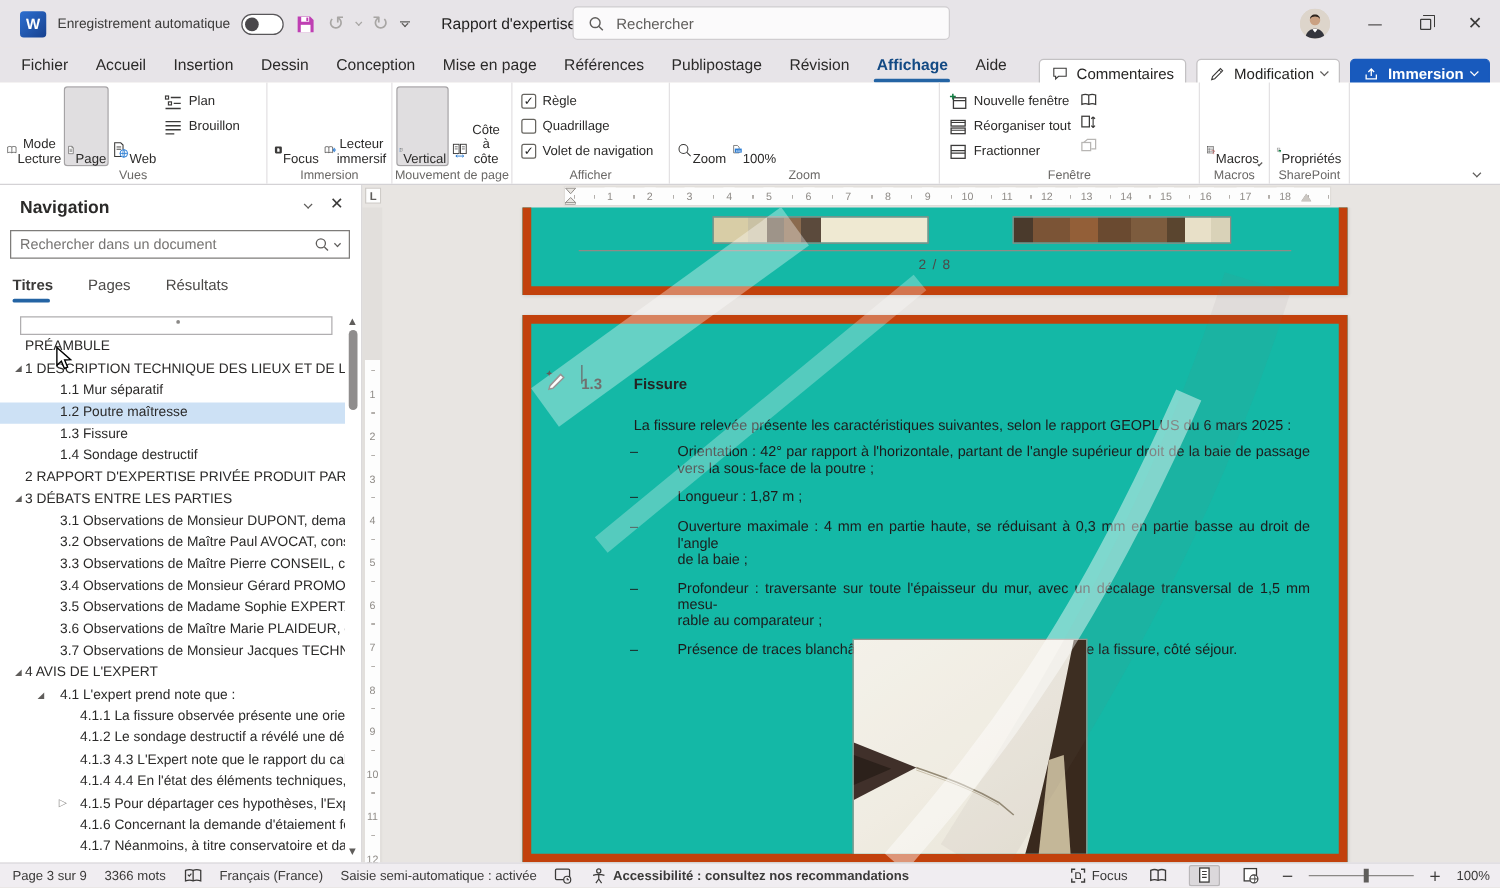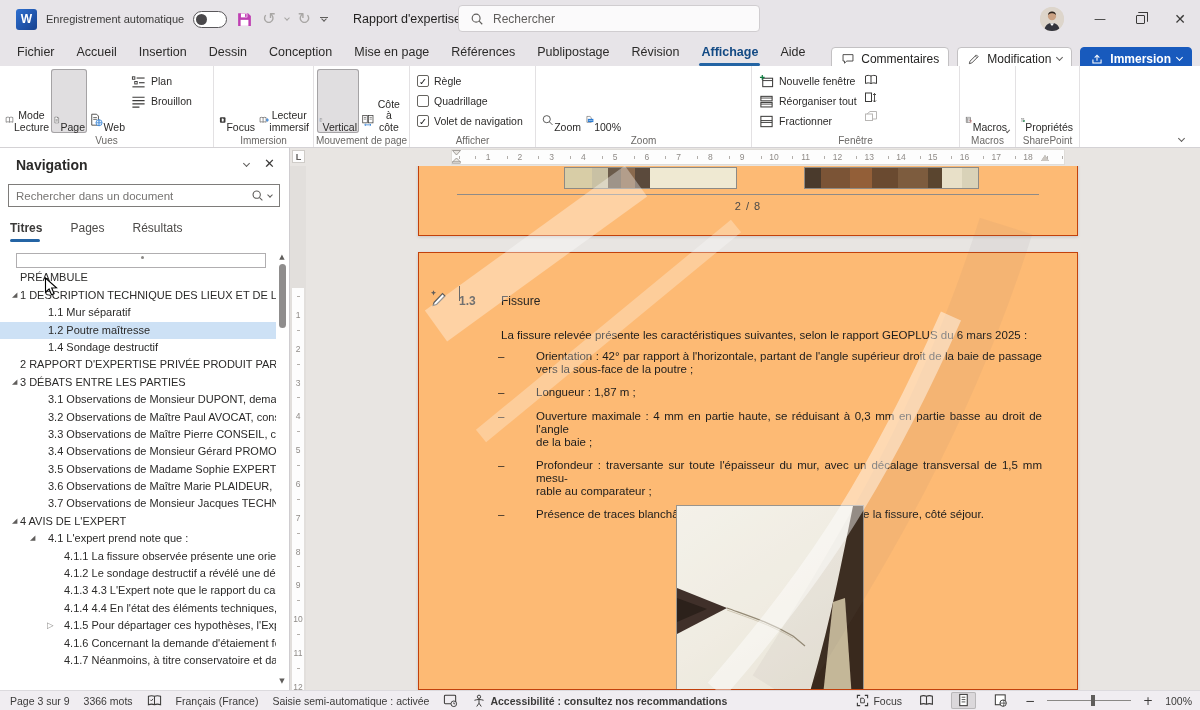--- a/index.html
+++ b/index.html
@@ -78,31 +78,31 @@
 .hband{position:absolute;left:162px;top:2px;width:612px;height:14px;background:#fdfdfd;box-shadow:0 0 0 1px #e0ddd9;background-image:repeating-linear-gradient(90deg,#b3afab 0 1px,transparent 1px 15.88px);background-size:100% 3px;background-position:7px 6px;background-repeat:no-repeat}
 .hnum{position:absolute;top:0;height:14px;line-height:14px;font-size:8.5px;color:#8f8b87;transform:translateX(-50%);background:#fdfdfd;padding:0 2px}
 .ind-left{position:absolute;left:0px;top:0;width:9px;height:14px}
 .ind-right{position:absolute;left:589px;top:5px;width:0;height:0;border-left:4px solid transparent;border-right:4px solid transparent;border-bottom:6px solid #cbc7c2;filter:drop-shadow(0 0 0.5px #8f8b87)}
 .corner-L{position:absolute;left:2px;top:2px;width:13px;height:13px;background:#fdfdfd;border:1px solid #cfccc8;font-size:9px;color:#5f5d5b;display:flex;align-items:center;justify-content:center;font-weight:700}
 .vruler{position:absolute;left:290px;top:166px;width:16px;bottom:20px;background:#e2dfdc}
 .vband{position:absolute;left:2px;top:122px;width:12px;bottom:0;background:#fdfdfd;background-image:repeating-linear-gradient(180deg,#b3afab 0 1px,transparent 1px 16.9px);background-size:3px 100%;background-position:center 8px;background-repeat:no-repeat}
 .vnum{position:absolute;left:0;width:12px;text-align:center;font-size:8.5px;color:#8f8b87;transform:translateY(-50%);background:#fdfdfd}
 
 .canvas{position:absolute;left:306px;top:166px;right:0;bottom:20px;background:#e8e5e2;overflow:hidden}
-.page{position:absolute;left:112px;width:660px;background:#fdba74;border:1px solid #c2410c;box-shadow:0 1px 3px rgba(0,0,0,.14)}
+.page{position:absolute;left:112px;width:660px;background:#14b8a6;border:7px solid #c2410c;box-shadow:0 1px 3px rgba(0,0,0,.14)}
 .page2{top:-40px;height:110px}
 .page3{top:86px;height:438px;overflow:hidden}
 .strip{position:absolute;top:40px;height:22px;border:1px solid #8e8a84}
 .stripL{left:145px;width:173px;background:linear-gradient(90deg,#d8cda6 0 16%,#c9c1a4 16% 25%,#6b5b4a 25% 33%,#8a6a4e 33% 41%,#5b4a3c 41% 50%,#efe9d2 50% 100%)}
 .stripR{left:385px;width:175px;background:linear-gradient(90deg,#4a3a2c 0 9%,#7b5436 9% 26%,#935f38 26% 39%,#6a4a30 39% 54%,#7d5c3e 54% 71%,#5a452f 71% 79%,#e8e0c8 79% 91%,#d9d2b8 91% 100%)}
 .p2-footline{position:absolute;left:38px;right:38px;top:67px;height:1px;background:#8f8b87}
 .p2-num{position:absolute;left:0;right:0;top:73px;text-align:center;font-size:11px;color:#4c4a48;letter-spacing:1px}
 .caret{position:absolute;left:40px;top:33px;width:1.4px;height:15px;background:#1a1a1a}
 .p3-hnum{position:absolute;left:40px;top:41px;font-size:12px;font-weight:700}
-.p3-htxt{position:absolute;left:82px;top:41px;font-size:12px;font-weight:400}
+.p3-htxt{position:absolute;left:82px;top:41px;font-size:12px;font-weight:700}
 .p3-intro{position:absolute;left:82px;top:76px;width:541px;font-size:11.5px;line-height:13px;color:#1c1c1c}
 .bullets{position:absolute;left:79px;top:97px;width:544px;color:#1c1c1c}
 .bullet{position:relative;margin-bottom:10.5px}
 .bullet .dash{position:absolute;left:0;top:0;font-size:11.5px;line-height:12.9px}
 .bullet .lines{margin-left:38px;font-size:11.5px;line-height:12.9px}
 .b-line{display:block}
 .b-line.just{text-align:justify;text-align-last:justify}
 .photo{position:absolute;left:257px;top:252px;width:188px;height:210px;border:1px solid #99948c}
 .glare{position:absolute;left:0;top:0;pointer-events:none}
 
@@ -566,20 +566,23 @@
       </div>
       <div class="nav-item lvl0">
         <span class="marker expanded">◢</span>
         <span class="txt">1 DESCRIPTION TECHNIQUE DES LIEUX ET DE L'OUV...</span>
       </div>
       <div class="nav-item lvl1">
         <span class="txt">1.1 Mur séparatif</span>
       </div>
       <div class="nav-item lvl1 sel">
         <span class="txt">1.2 Poutre maîtresse</span>
+      </div>
+      <div class="nav-item lvl1">
+        <span class="txt">1.3 Fissure</span>
       </div>
       <div class="nav-item lvl1">
         <span class="txt">1.4 Sondage destructif</span>
       </div>
       <div class="nav-item lvl0">
         <span class="txt">2 RAPPORT D'EXPERTISE PRIVÉE PRODUIT PAR LE DE...</span>
       </div>
       <div class="nav-item lvl0">
         <span class="marker expanded">◢</span>
         <span class="txt">3 DÉBATS ENTRE LES PARTIES</span>

